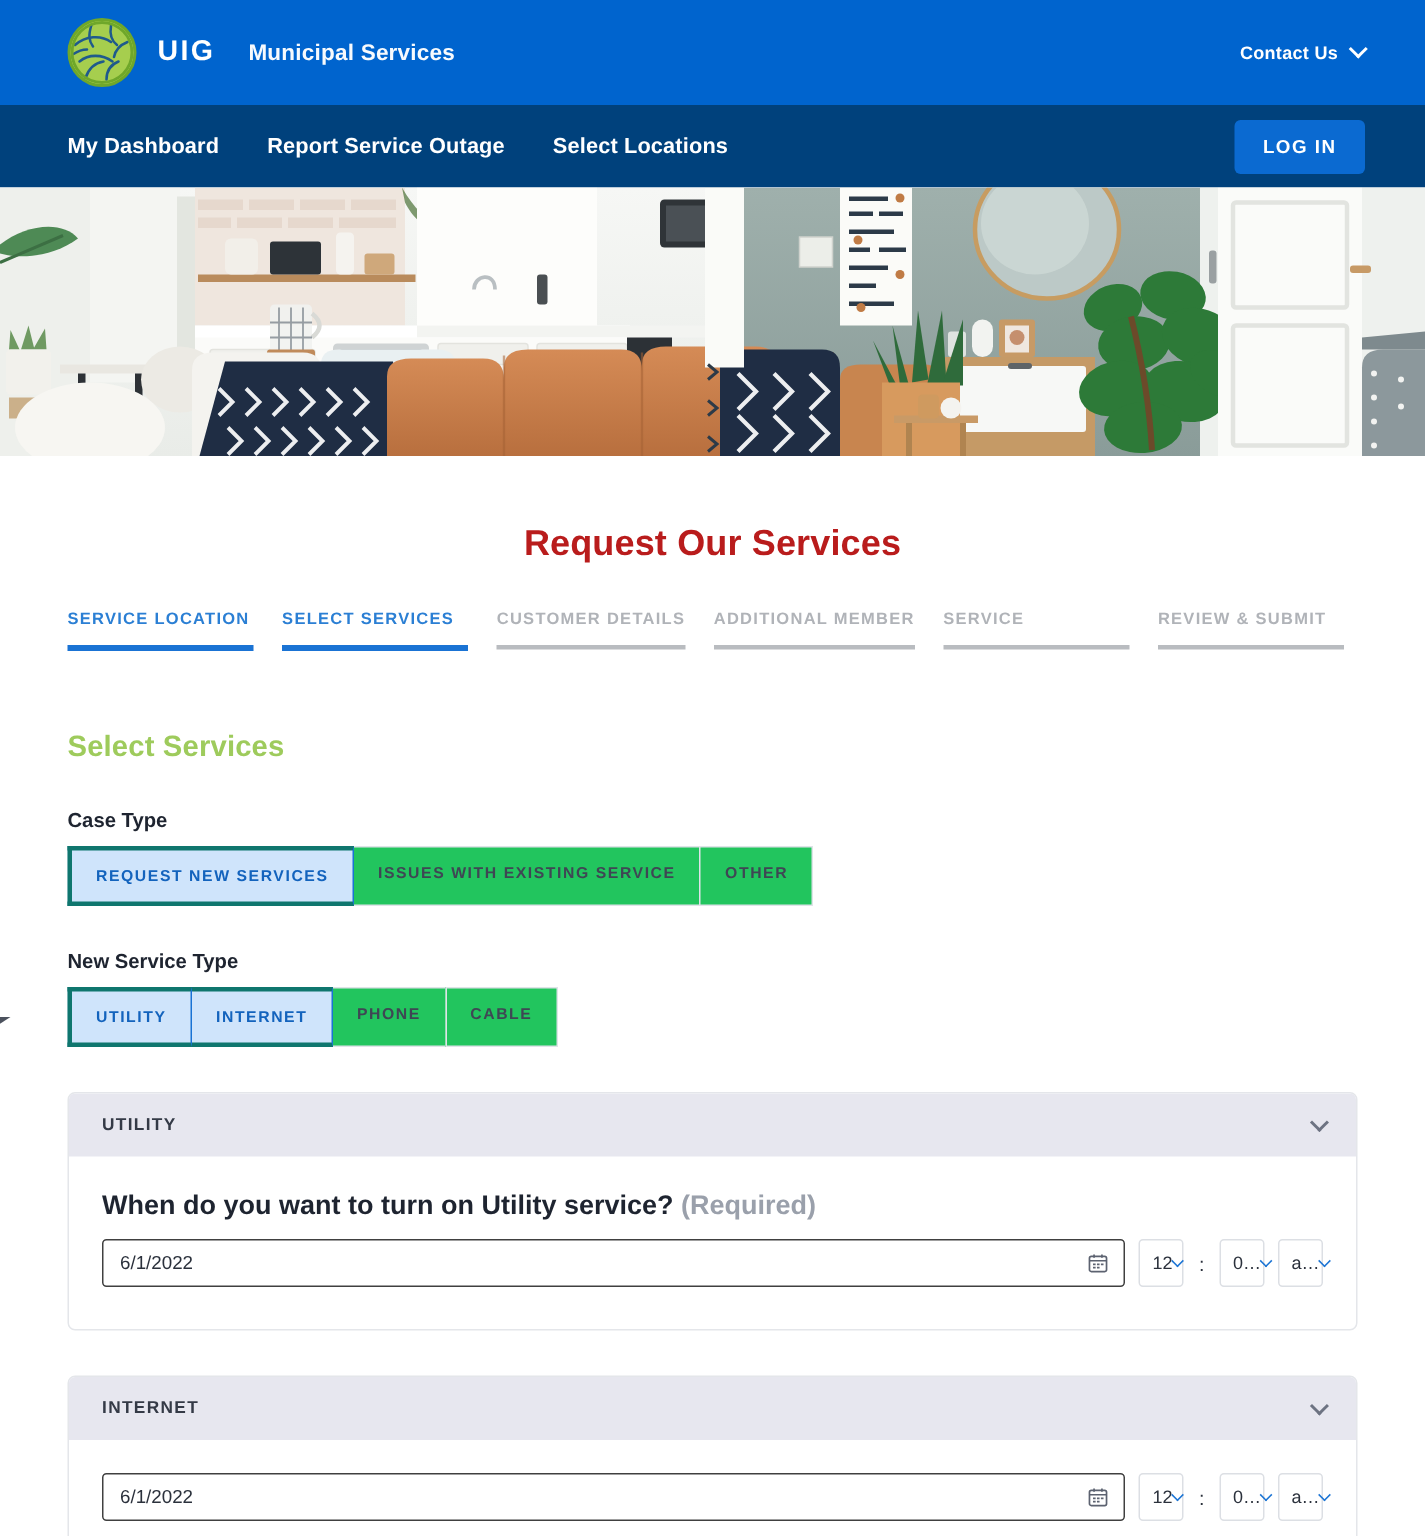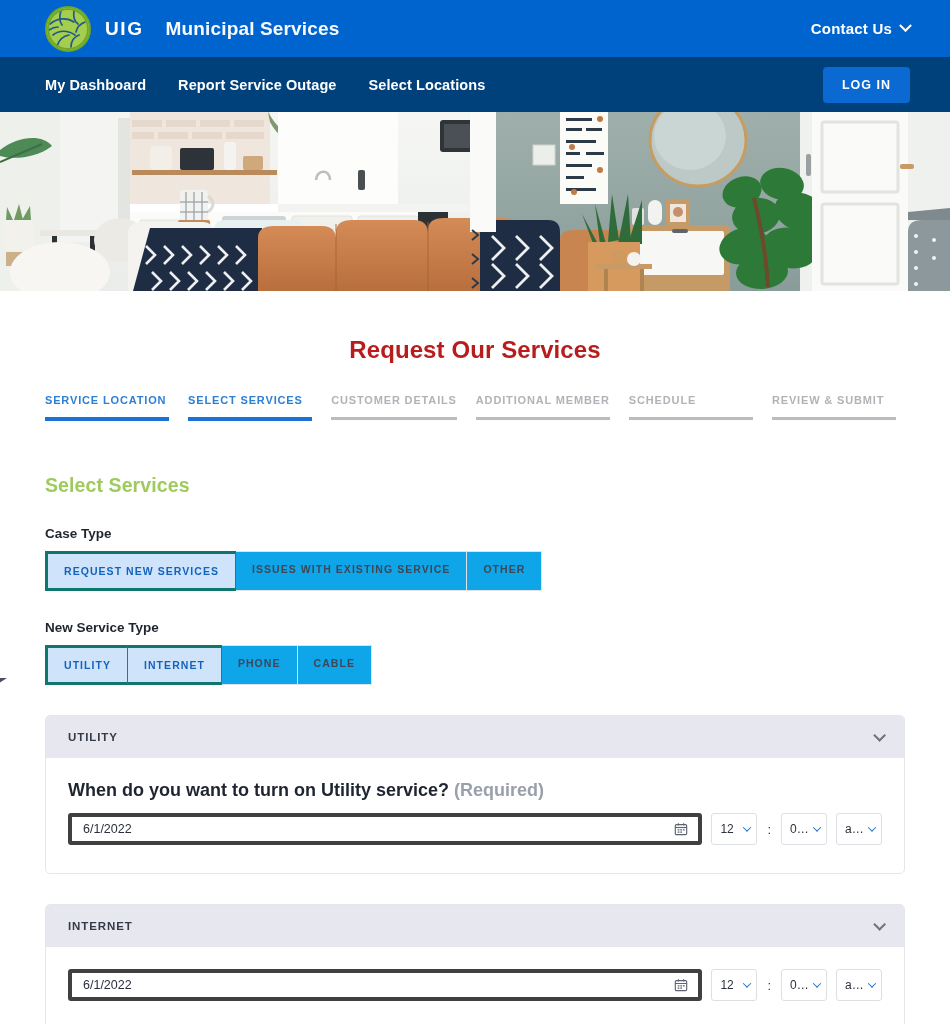--- a/index.html
+++ b/index.html
@@ -10,43 +10,43 @@
     overflow: hidden;
     background: #ffffff;
     font-family: "Liberation Sans", sans-serif;
     -webkit-font-smoothing: antialiased;
   }
 
   .page { position: relative; width: 950px; height: 1024px; overflow: hidden; }
 
   
   .topbar {
-    height: 57px; background: #0064ce;
+    height: 70px; background: #0064ce;
     display: flex; align-items: center;
     padding: 0 40px 0 45px;
     position: relative;
   }
   .brand { display: flex; align-items: center; gap: 0; }
   .logo-mark {
     width: 46px; height: 46px; border-radius: 50%;
     background: #a6ce4e; border: 2px solid #6fa72a;
     position: relative; overflow: hidden; flex: 0 0 auto;
   }
   .logo-mark svg { position: absolute; left: 0; top: 0; }
   .brand-name {
     color: #ffffff; font-weight: 800; font-size: 19px;
     letter-spacing: 1.6px; margin-left: 14px;
   }
   .brand-sub {
-    color: #ffffff; font-size: 19px; font-weight: 600;
+    color: #ffffff; font-size: 15px; font-weight: 600;
     letter-spacing: .15px; margin-left: 22px; opacity: .97;
   }
   .topbar-right {
     margin-left: auto; display: flex; align-items: center; gap: 9px;
-    color: #fff; font-weight: 800; font-size: 15px; letter-spacing: .2px;
+    color: #fff; font-weight: 800; font-size: 12px; letter-spacing: .2px;
     cursor: pointer;
   }
   .chev {
     display: inline-block; width: 9px; height: 9px;
     border-right: 2px solid currentColor; border-bottom: 2px solid currentColor;
     transform: rotate(45deg) translate(-2px,-2px);
   }
 
   
   .navbar {
@@ -104,21 +104,21 @@
   .field-label {
     font-size: 13.5px; font-weight: 700; color: #1e2430;
     margin: 29px 0 10px 0;
   }
 
   
   .segmented { display: inline-flex; }
   .seg {
     border: 1px solid #dfe3e8;
     border-right: none;
-    background: #0ea5e9;
+    background: #22c55e;
     color: #3f4654;
     font-size: 10.5px; font-weight: 800; letter-spacing: 1.05px;
     padding: 11px 16px;
     cursor: pointer; white-space: nowrap;
     position: relative;
   }
   .seg:last-child { border-right: 1px solid #dfe3e8; }
   .seg.selected {
     background: #cfe4fb; color: #1363bd;
     border: 3px solid #0f766e;
@@ -155,33 +155,33 @@
 
   .q-label {
     font-size: 18px; font-weight: 700; color: #1e2430;
     margin-bottom: 12px;
   }
   .q-req { color: #9aa0ab; font-weight: 700; }
 
   .datetime-row { display: flex; align-items: stretch; gap: 9px; }
   .date-input {
     flex: 1 1 auto;
-    border: 4px solid #404040; border-radius: 3px;
+    border: 1px solid #404040; border-radius: 3px;
     height: 32px;
     display: flex; align-items: center;
     padding: 0 10px 0 11px;
     background: #fff;
     font-size: 12.5px; color: #2b313c;
   }
   .date-val { flex: 1 1 auto; }
   .cal-icon { color: #5c6270; flex: 0 0 auto; display:flex; }
 
   .tsel {
     border: 1px solid #dcdfe4; border-radius: 3px;
-    height: 32px; width: 46px;
+    height: 32px; width: 30px;
     display: flex; align-items: center; justify-content: space-between;
     padding: 0 6px 0 8px;
     background: #fff;
     font-size: 12px; color: #2b313c;
     cursor: pointer;
   }
   .tsel .dn {
     width: 6px; height: 6px; flex: 0 0 auto;
     border-right: 1.8px solid #1a73d4; border-bottom: 1.8px solid #1a73d4;
     transform: rotate(45deg) translate(-1px,-1px);
@@ -474,21 +474,21 @@
       </div>
       <div class="step">
         <div class="step-label">CUSTOMER DETAILS</div>
         <div class="step-bar"></div>
       </div>
       <div class="step">
         <div class="step-label">ADDITIONAL MEMBER</div>
         <div class="step-bar"></div>
       </div>
       <div class="step">
-        <div class="step-label">SCHEDULE</div>
+        <div class="step-label">SERVICE</div>
         <div class="step-bar"></div>
       </div>
       <div class="step">
         <div class="step-label">REVIEW &amp; SUBMIT</div>
         <div class="step-bar"></div>
       </div>
     </div>
 
     <h2 class="section-title">Select Services</h2>
 

